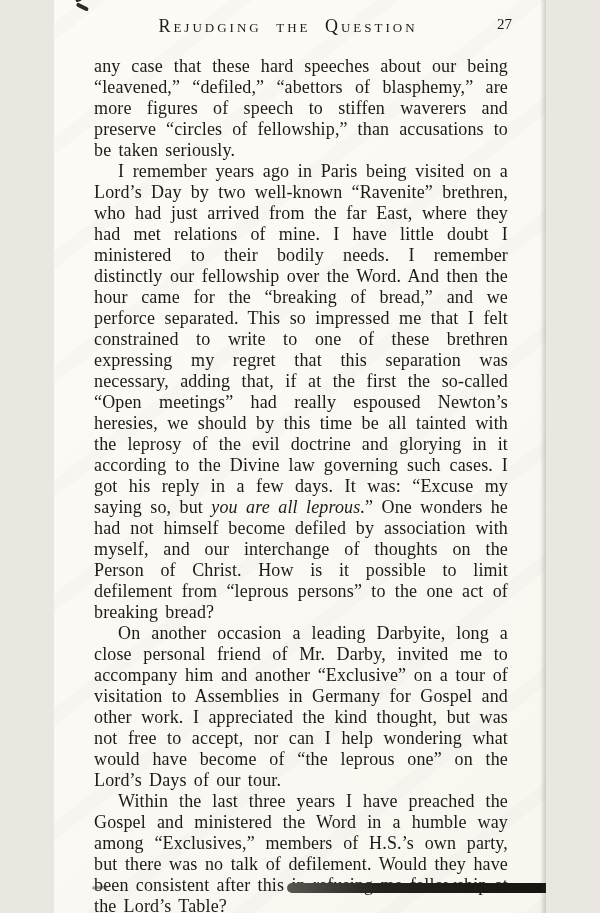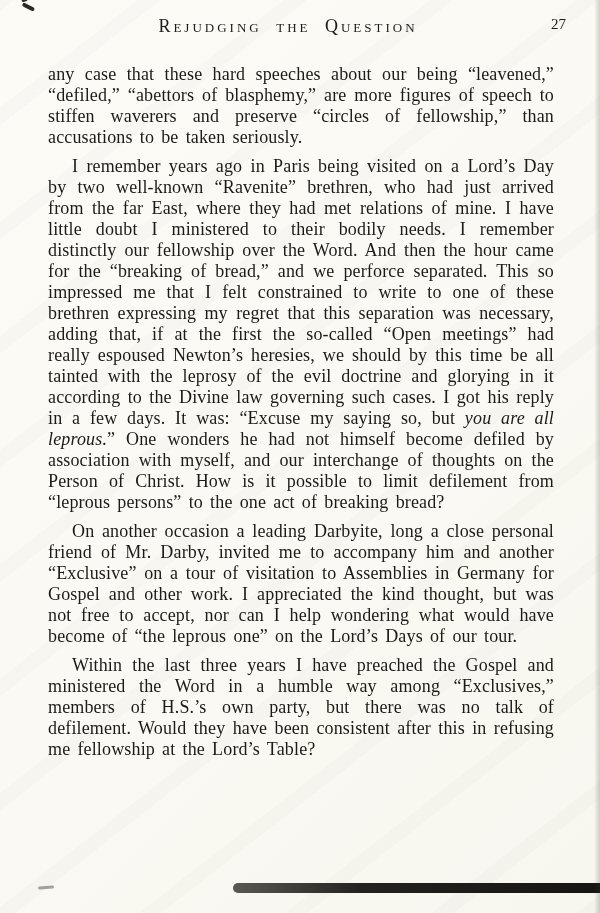--- a/index.html
+++ b/index.html
@@ -2,21 +2,21 @@
 <html><head>
 <meta charset="utf-8">
 <style>
   html, body {
     margin: 0;
     padding: 0;
     background: #e9e7e0;
   }
   .page {
     position: relative;
-    width: 600px;
+    width: 492px;
     height: 913px;
     margin: 0 auto;
     background: linear-gradient(135deg, #fcfbf6 0%, #faf9f3 55%, #f7f6ef 100%);
     overflow: hidden;
     font-family: "Liberation Serif", "DejaVu Serif", serif;
     color: #1c1b19;
   }
   
   .page::before {
     content: "";
@@ -65,21 +65,21 @@
     top: 56px;
     left: 40px;
     right: 38px;
     text-align: justify;
     font-size: 18px;
     line-height: 21px;
     word-spacing: 2.5px;
     letter-spacing: 0.15px;
   }
   .text-block p {
-    margin: 8px;
+    margin: 0;
   }
   .text-block p.indent {
     text-indent: 24px;
   }
   .text-block em {
   }
   
   .pen-mark-top-left {
     position: absolute;
     top: 5px;

